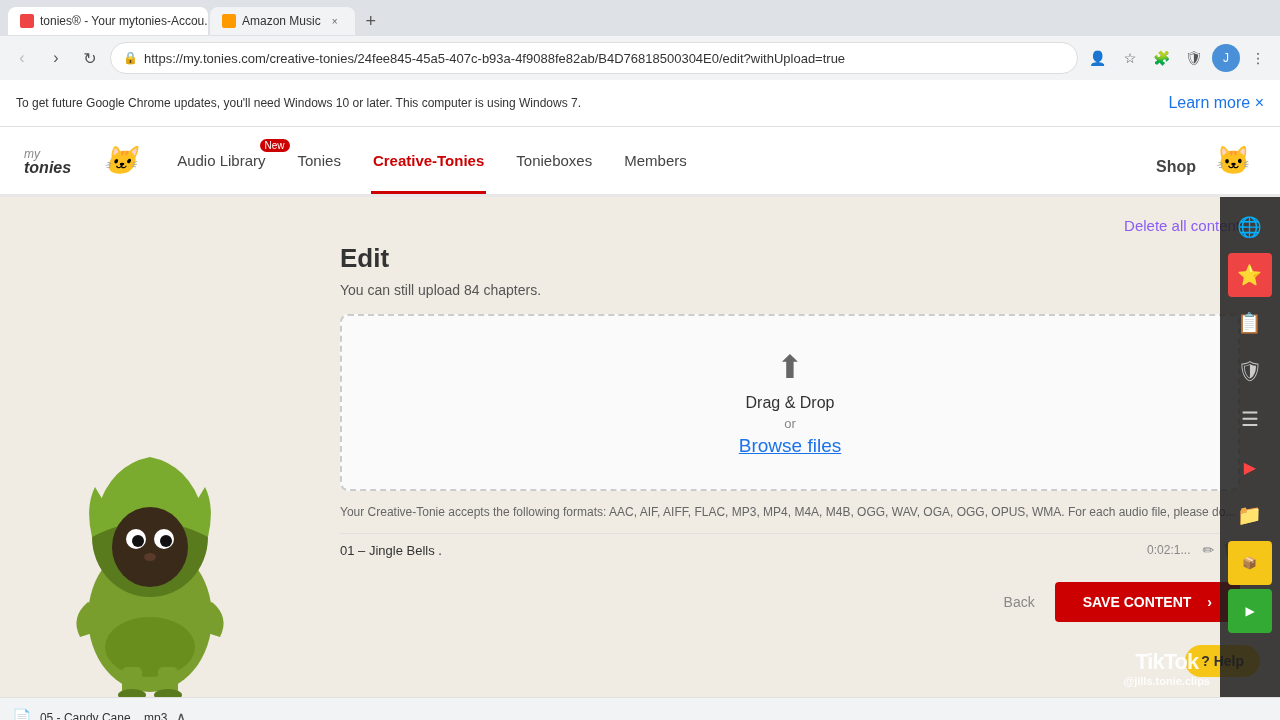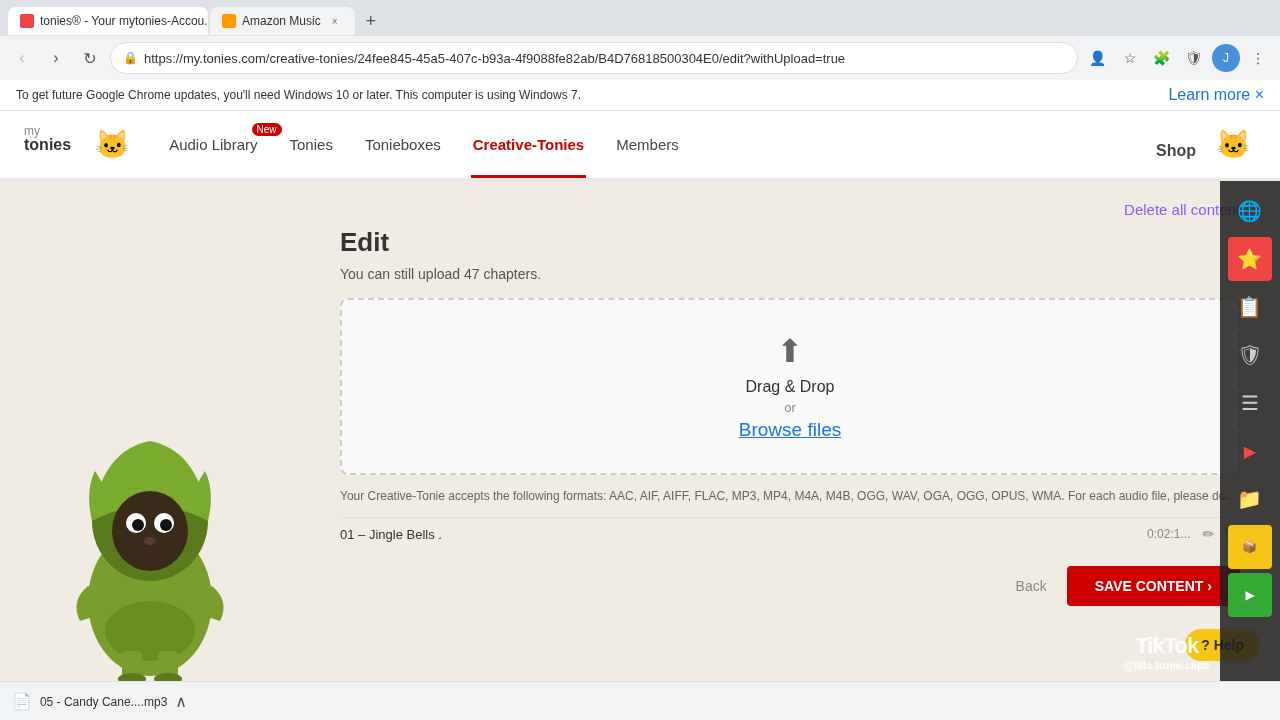--- a/index.html
+++ b/index.html
@@ -135,21 +135,21 @@
       justify-content: center;
       font-size: 14px;
       color: #555;
       cursor: pointer;
     }
 
     
     .update-bar {
       background: #fff;
       border-bottom: 1px solid #e0e0e0;
-      padding: 6px 16px;
+      padding: 14px 16px;
       font-size: 12px;
       color: #333;
       display: flex;
       justify-content: space-between;
       align-items: center;
     }
 
     .learn-more-link {
       color: #1a73e8;
       text-decoration: none;
@@ -171,23 +171,24 @@
       padding: 0 24px;
       display: flex;
       align-items: center;
       height: 70px;
       border-bottom: 3px solid #e8e8e8;
       position: relative;
     }
 
     .logo {
       display: flex;
-      align-items: flex-start;
-      gap: 4px;
+      align-items: center;
+      gap: 12px;
       margin-right: 32px;
+      font-style: italic;
     }
 
     .logo-text {
       font-size: 14px;
       color: #555;
       line-height: 1;
     }
 
     .logo-text .my {
       color: #888;
@@ -407,21 +408,21 @@
       background: #c00;
       color: #fff;
       border: none;
       padding: 12px 28px;
       border-radius: 4px;
       font-size: 14px;
       font-weight: 600;
       cursor: pointer;
       display: flex;
       align-items: center;
-      gap: 4px;
+      gap: 16px;
     }
 
     
     .help-btn {
       position: absolute;
       bottom: 20px;
       right: 20px;
       background: #f5c518;
       color: #333;
       border-radius: 20px;
@@ -570,25 +571,25 @@
     </div>
 
     <div class="nav-items">
       <div class="nav-item audio-library-item">
         <span>Audio Library</span>
         <span class="nav-badge">New</span>
       </div>
       <div class="nav-item">
         <span>Tonies</span>
       </div>
+      <div class="nav-item active">
+        <span>Creative-Tonies</span>
+      </div>
       <div class="nav-item">
         <span>Tonieboxes</span>
-      </div>
-      <div class="nav-item active">
-        <span>Creative-Tonies</span>
       </div>
       <div class="nav-item">
         <span>Members</span>
       </div>
     </div>
 
     <div class="shop-btn">
       <span>Shop</span>
     </div>
     <div class="avatar" style="background:transparent;font-size:28px;">🐱</div>
@@ -631,21 +632,21 @@
     </div>
 
     <div class="edit-panel">
 
       <div class="delete-all-link">
         <a href="#">Delete all content</a>
       </div>
 
       <h1 class="edit-title">Edit</h1>
 
-      <p class="chapters-info">You can still upload 47 chapters.</p>
+      <p class="chapters-info">You can still upload 84 chapters.</p>
 
       <div class="upload-zone">
         <div class="upload-icon">⬆</div>
         <div class="drag-drop-text">Drag &amp; Drop</div>
         <div class="or-text">or</div>
         <a href="#" class="browse-link">Browse files</a>
       </div>
 
       <p class="format-info">Your Creative-Tonie accepts the following formats: AAC, AIF, AIFF, FLAC, MP3, MP4, M4A, M4B, OGG, WAV, OGA, OGG, OPUS, WMA. For each audio file, please do...</p>
 

